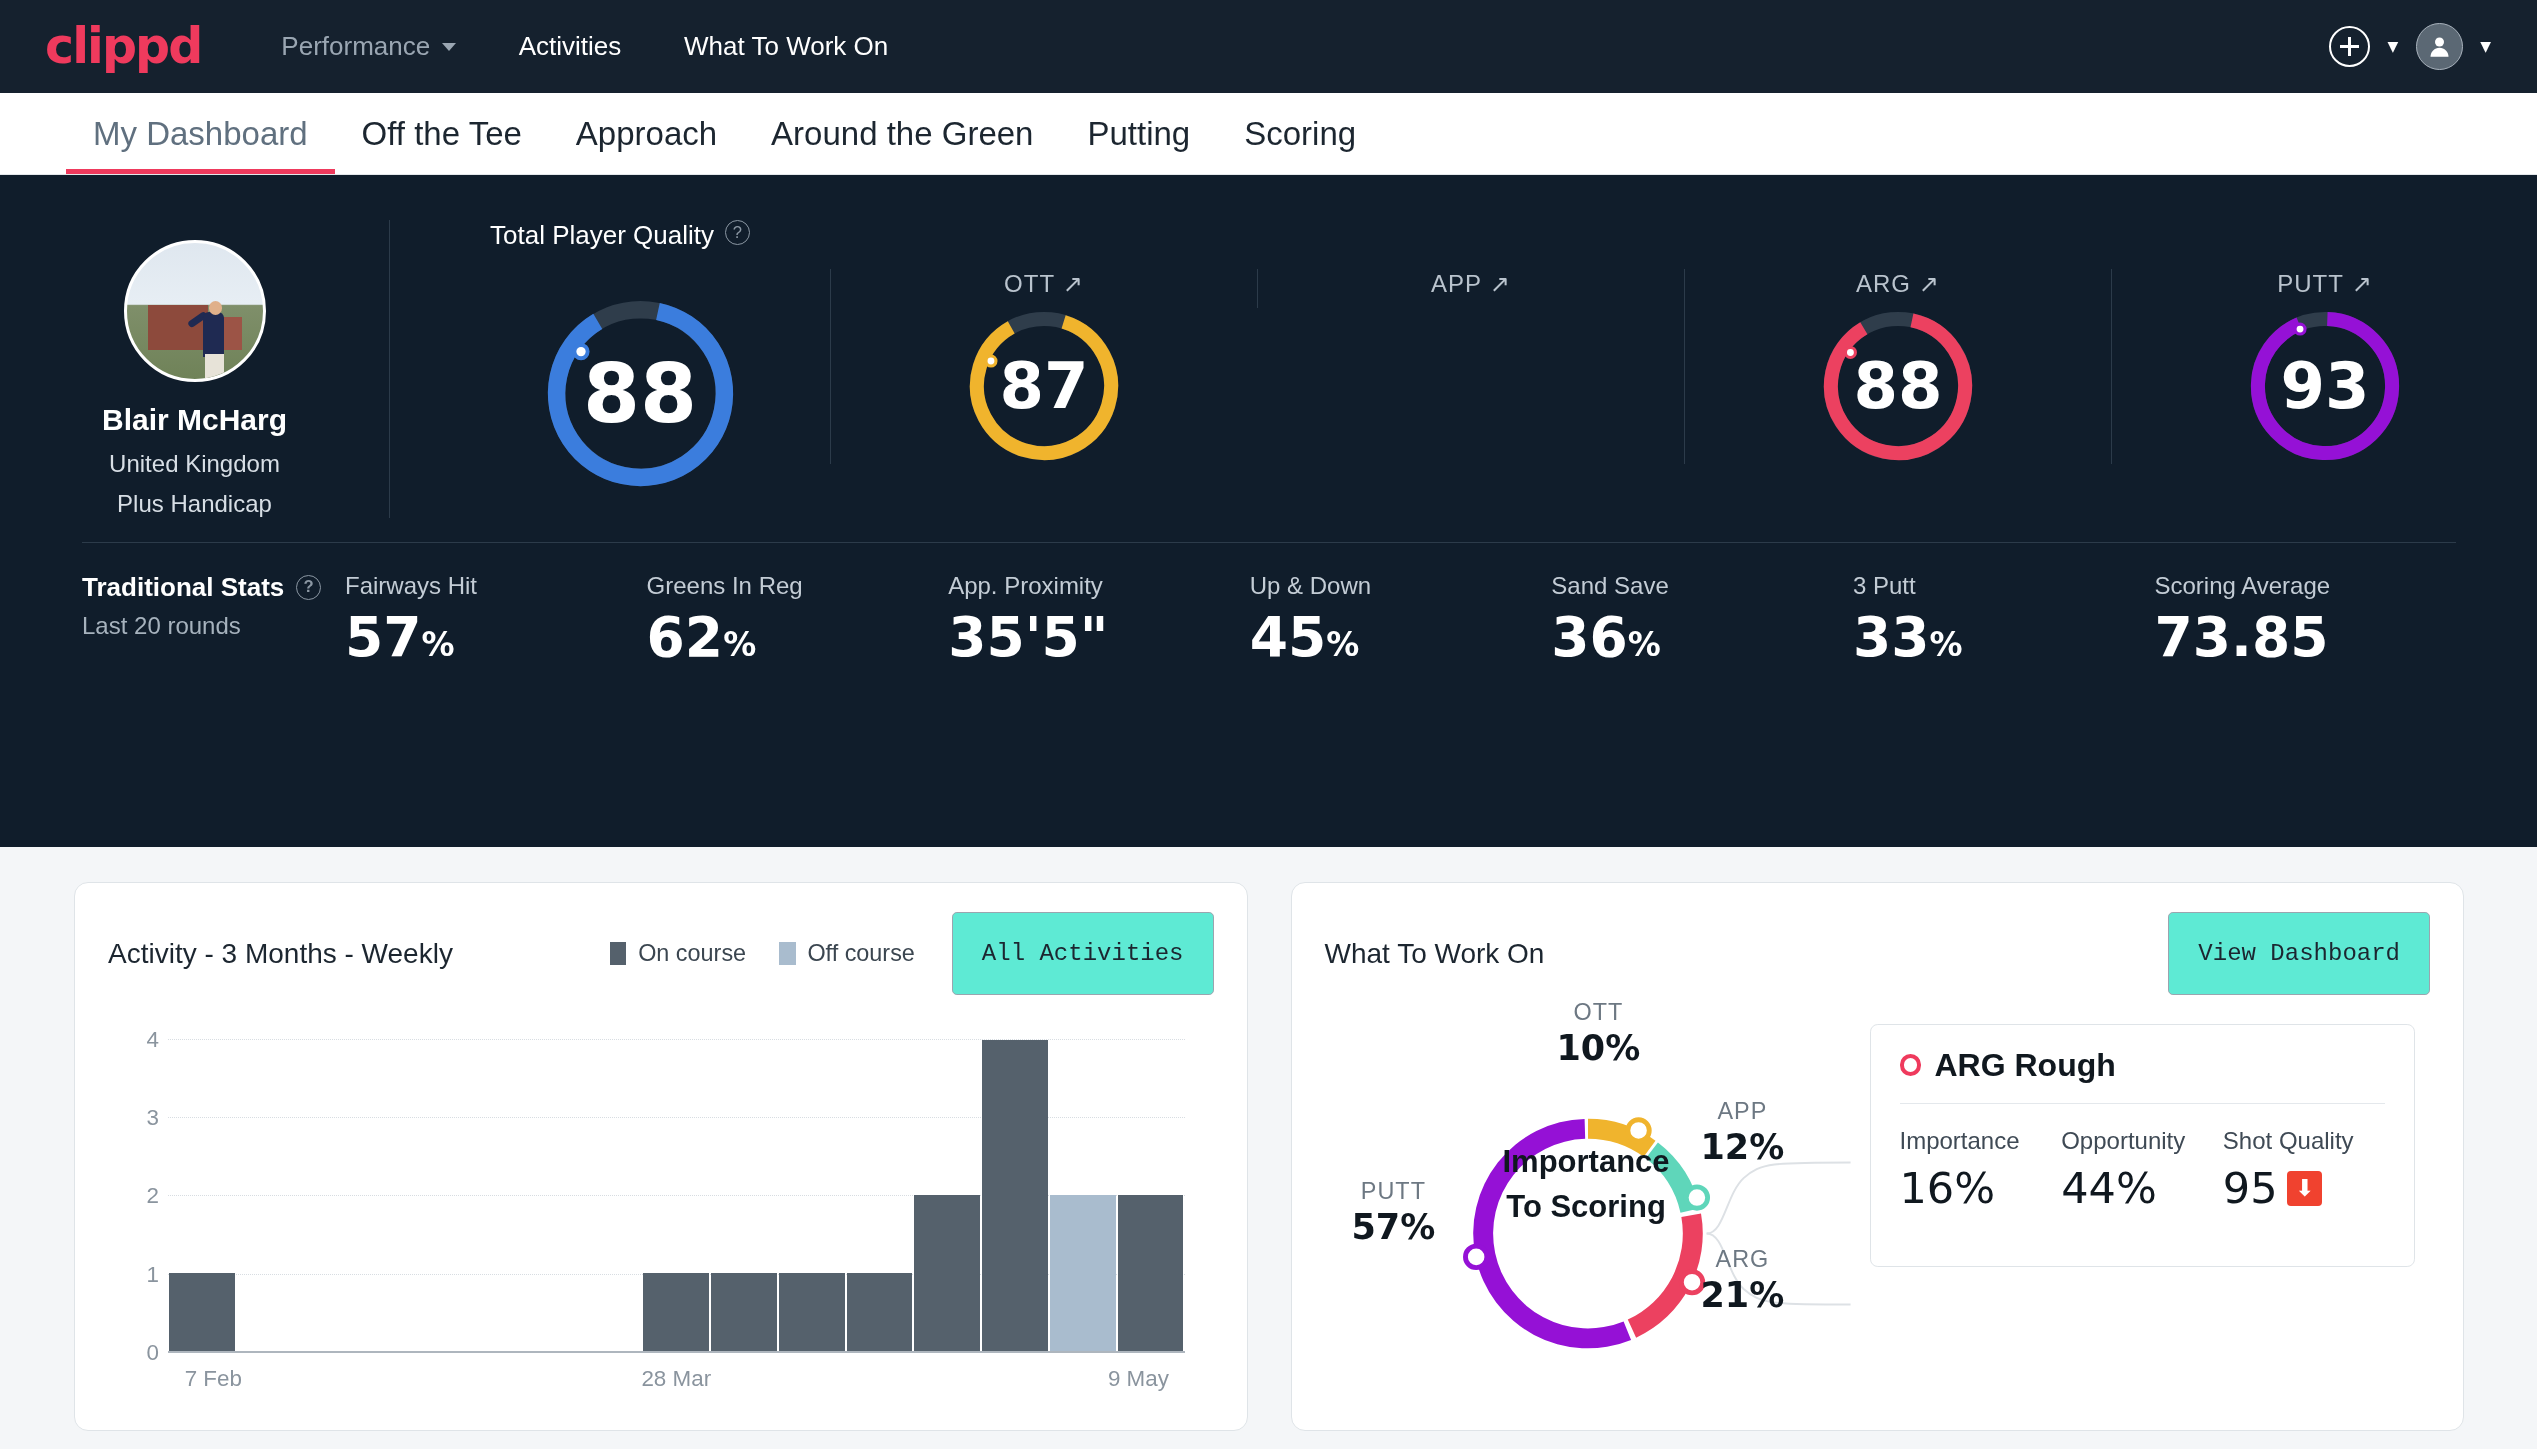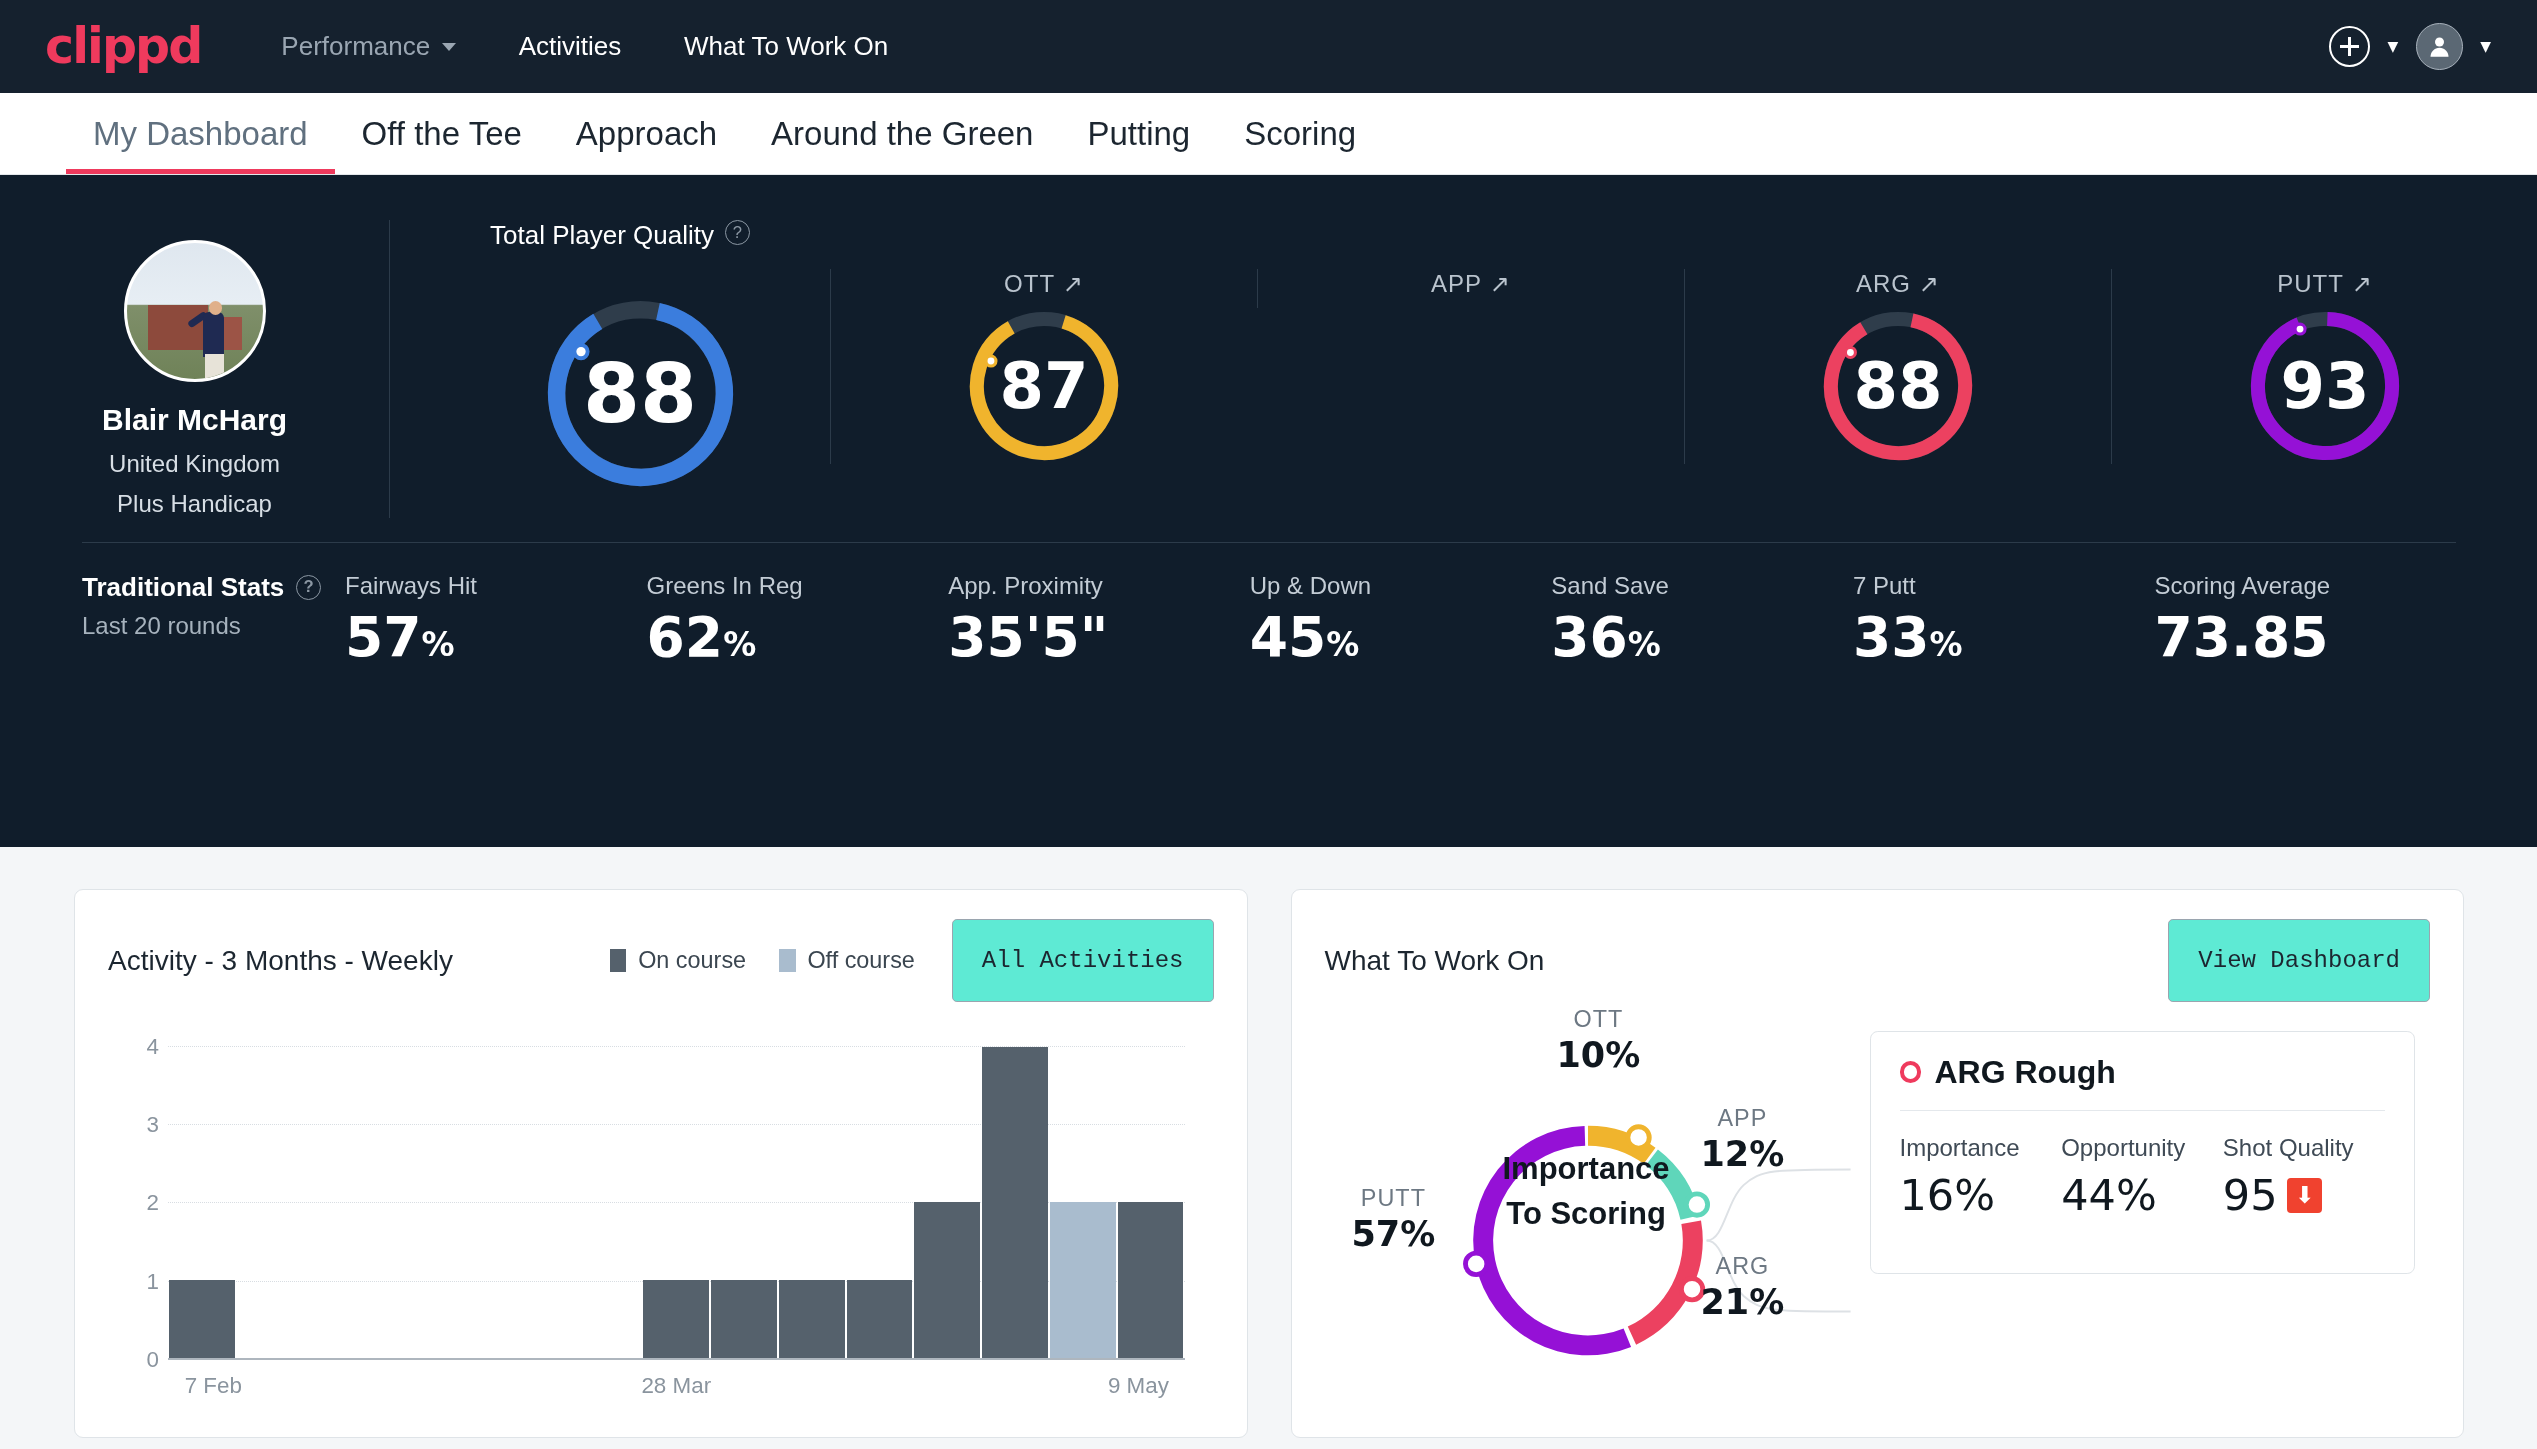--- a/index.html
+++ b/index.html
@@ -98,22 +98,22 @@
   .stathead{ color:#ffffff; font-size:26px; font-weight:700; display:flex; align-items:center; gap:11.7px; }
   .statsub{ color:#a6b2bd; font-size:24px; margin-top:9.7px; }
   .statitem{ flex:1; text-align:left; }
   .statlabel{ color:#c3ccd5; font-size:24px; }
   .statvalue{ color:#ffffff; font-size:55px; font-weight:700; margin-top:5.8px; font-family:"DejaVu Sans", sans-serif;}
   .statvalue .pct{ font-size:33px; font-weight:700; }
 
   
   .panels{ display:flex; gap:43px; padding:35px 74px 0 74px; }
   .card{
-    background:#ffffff; border:1px solid #dfe4e8; border-radius:9px; flex:1;
-    padding:29px 33px 21.4px 33px; position:relative;margin-top:7px;
+    background:#ffffff; border:1px solid #dfe4e8; border-radius:14px; flex:1;
+    padding:29px 33px 21.4px 33px; position:relative;
   }
   .cardhead{ display:flex; align-items:center; }
   .cardtitle{ font-size:28px; color:#1c2630; font-weight:400; }
   .legend{ display:flex; align-items:center; gap:33px; margin-left:auto; margin-right:37px; }
   .legitem{ display:flex; align-items:center; gap:11.7px; font-size:23.4px; color:#3b4650; }
   .swatch{ width:16.6px; height:23.4px; display:inline-block; }
   .ghostbtn{
     border:1px solid #9aa5af; border-radius:4.9px; background:#5eead4; font-size:24px;
     color:#1c2630; padding:27px 29px; cursor:pointer; white-space:nowrap;
     font-family:Liberation Mono, monospace;
@@ -311,21 +311,21 @@
     </div>
     <div class="statitem">
       <div class="statlabel">Up &amp; Down</div>
       <div class="statvalue"><span>45</span><span class="pct">%</span></div>
     </div>
     <div class="statitem">
       <div class="statlabel">Sand Save</div>
       <div class="statvalue"><span>36</span><span class="pct">%</span></div>
     </div>
     <div class="statitem">
-      <div class="statlabel">7 Putt</div>
+      <div class="statlabel">3 Putt</div>
       <div class="statvalue"><span>33</span><span class="pct">%</span></div>
     </div>
     <div class="statitem">
       <div class="statlabel">Scoring Average</div>
       <div class="statvalue"><span>73.85</span><span class="pct"></span></div>
     </div>
   </div>
 </div>
 
 <div class="panels">

